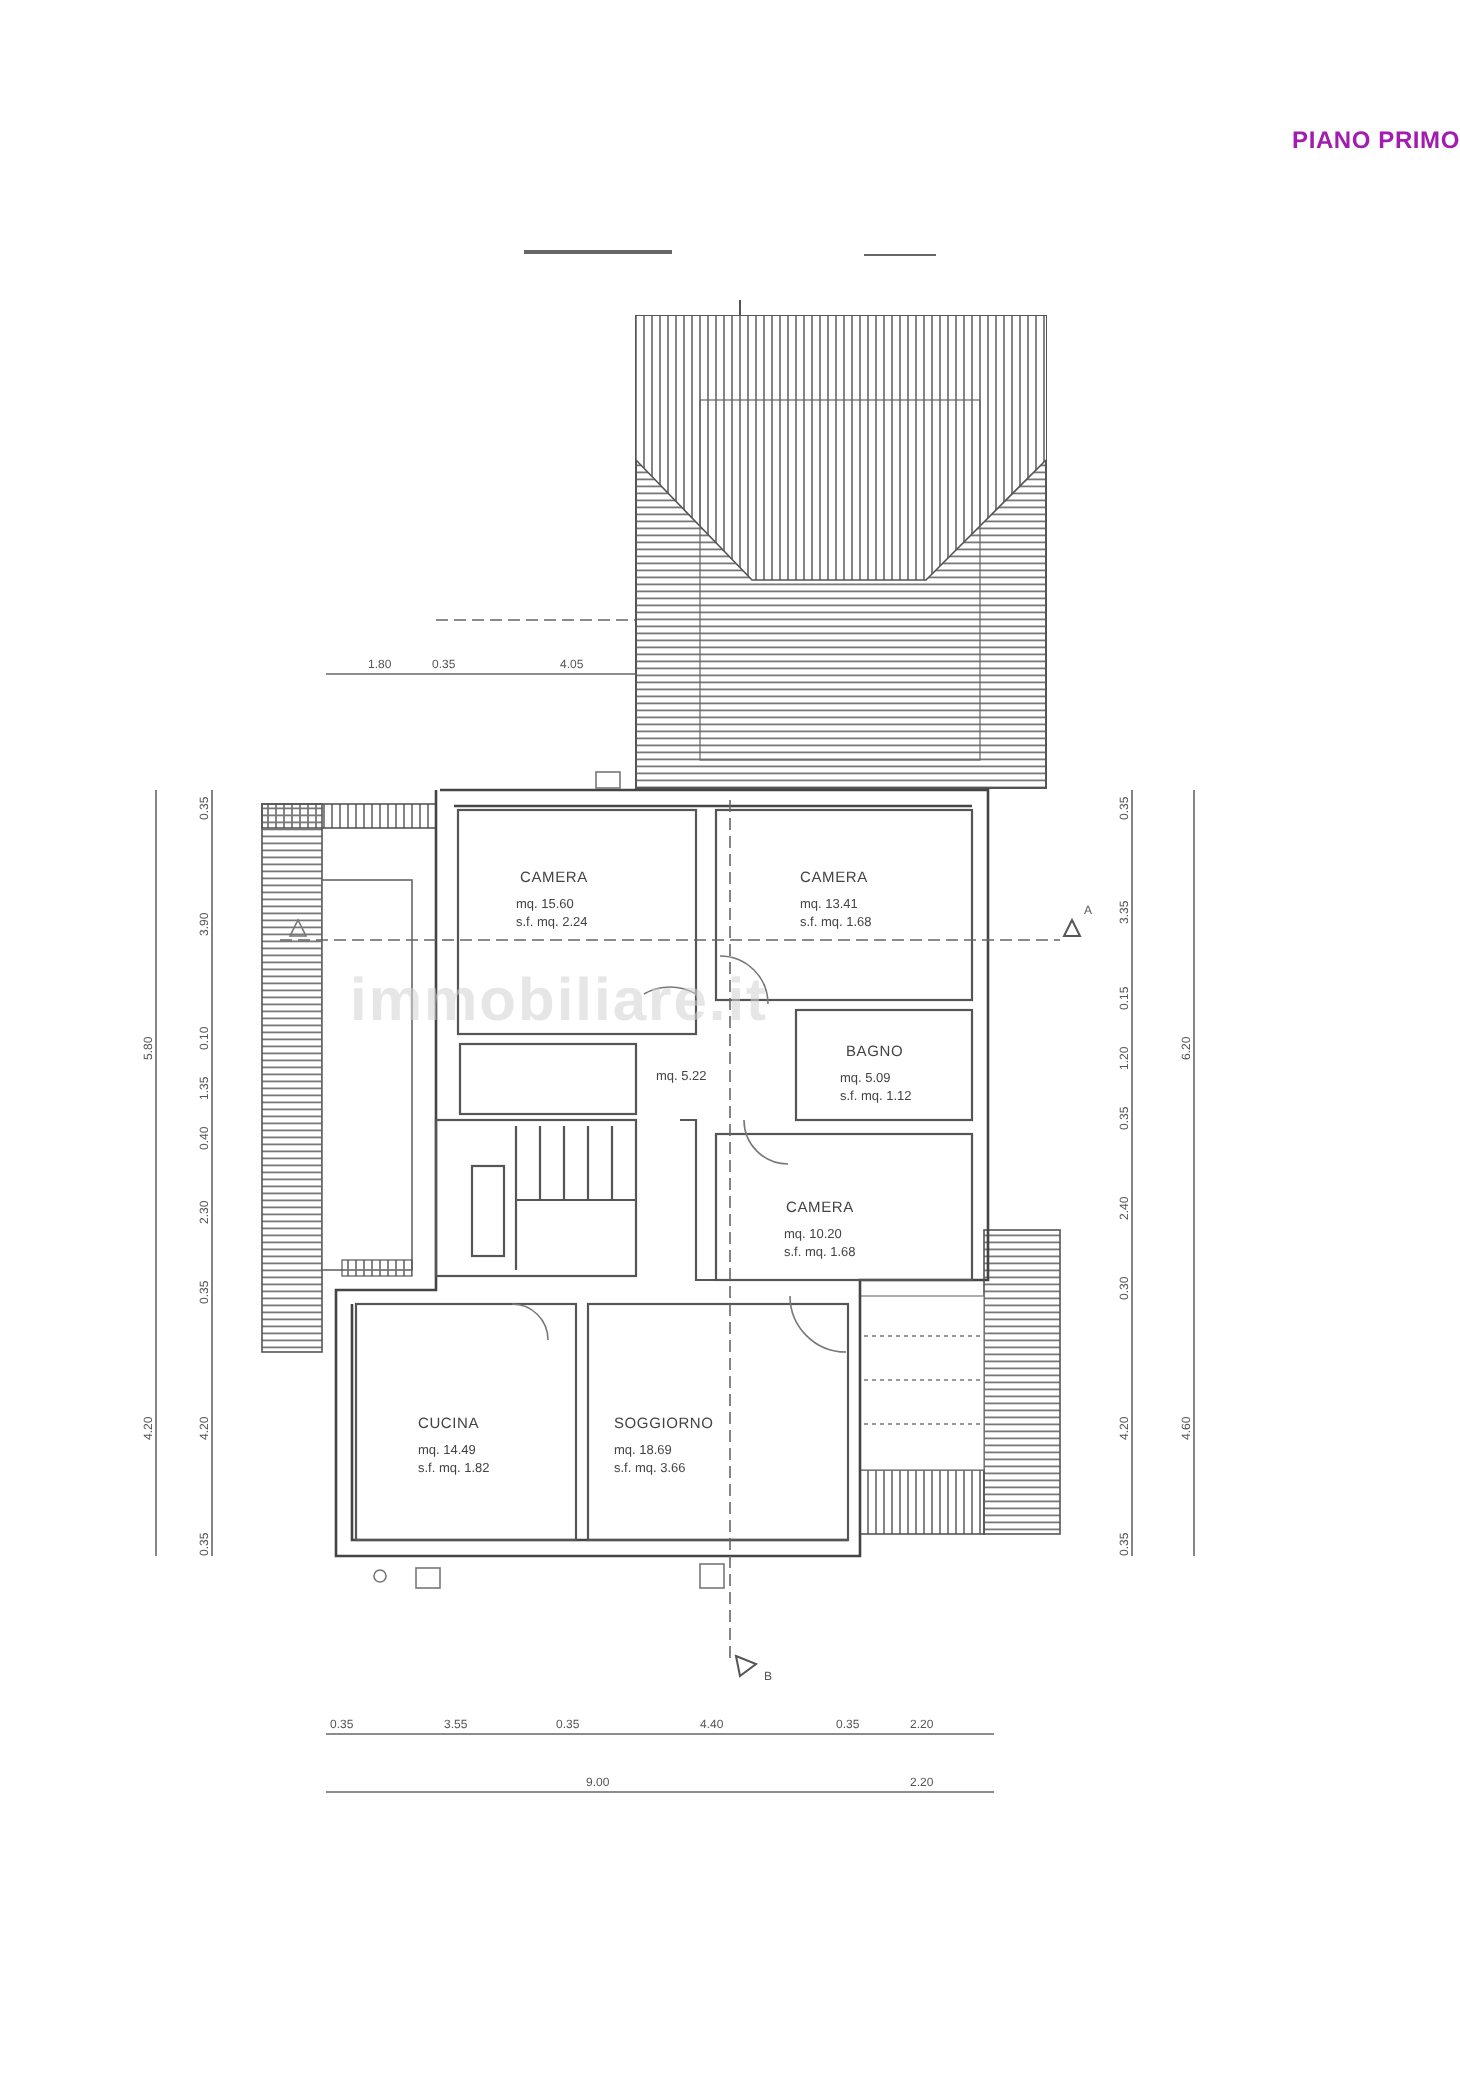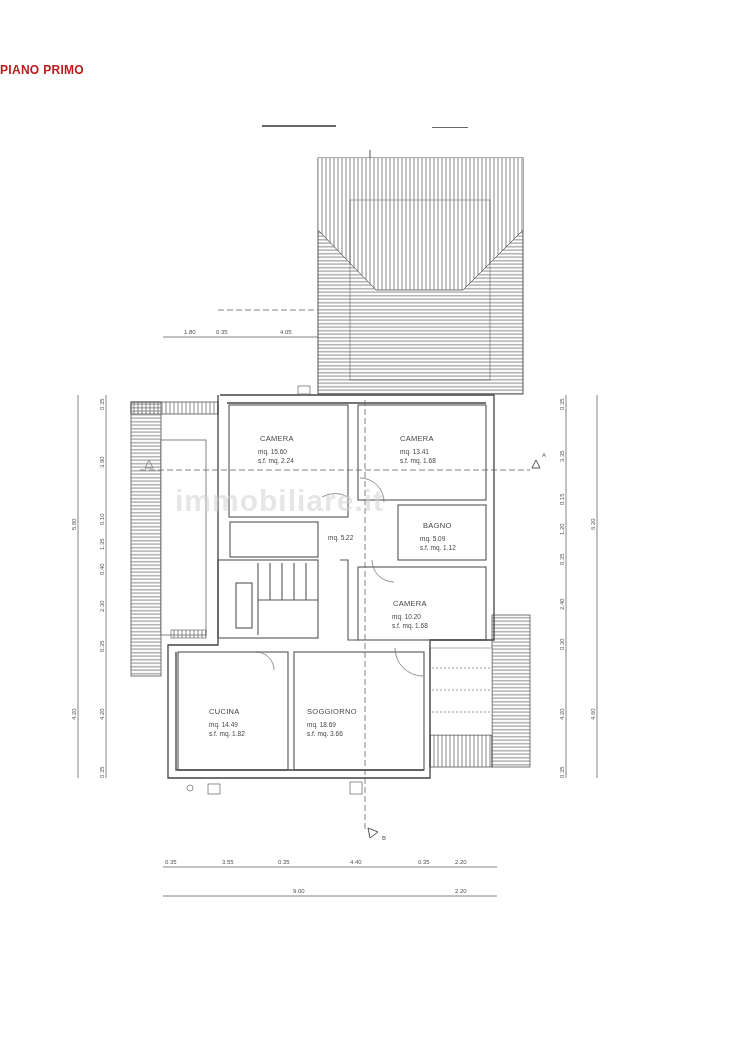--- a/index.html
+++ b/index.html
@@ -1,17 +1,17 @@
 <!DOCTYPE html>
 <html><head>
 <meta charset="utf-8">
 <style>
   html, body { margin:0; padding:0; background:#ffffff; }
   body { width:730px; height:1050px; position:relative; overflow:hidden; font-family:"Liberation Sans", sans-serif; color:#333; }
-  #title { position:absolute; left:0; width:730px; top:63px; text-align:left; font-size:12px; font-weight:bold; color:#b91c1c; letter-spacing:0.3px; }
+  #title { position:absolute; left:0; width:730px; top:63px; text-align:right; font-size:12px; font-weight:bold; color:#a21caf; letter-spacing:0.3px; }
   .tline { position:absolute; height:1.5px; background:#666; }
   svg#plan { position:absolute; left:0; top:0; }
   .lbl { font-family:"Liberation Sans", sans-serif; fill:#444; }
   .room-name { font-size:7.5px; letter-spacing:0.3px; }
   .room-area { font-size:6.5px; }
   .dim { font-size:6px; fill:#555; }
   .wm { position:absolute; left:175px; top:484px; font-size:30px; color:rgba(210,210,210,0.55); font-weight:bold; letter-spacing:1px; }
 </style>
 </head>
 <body>

